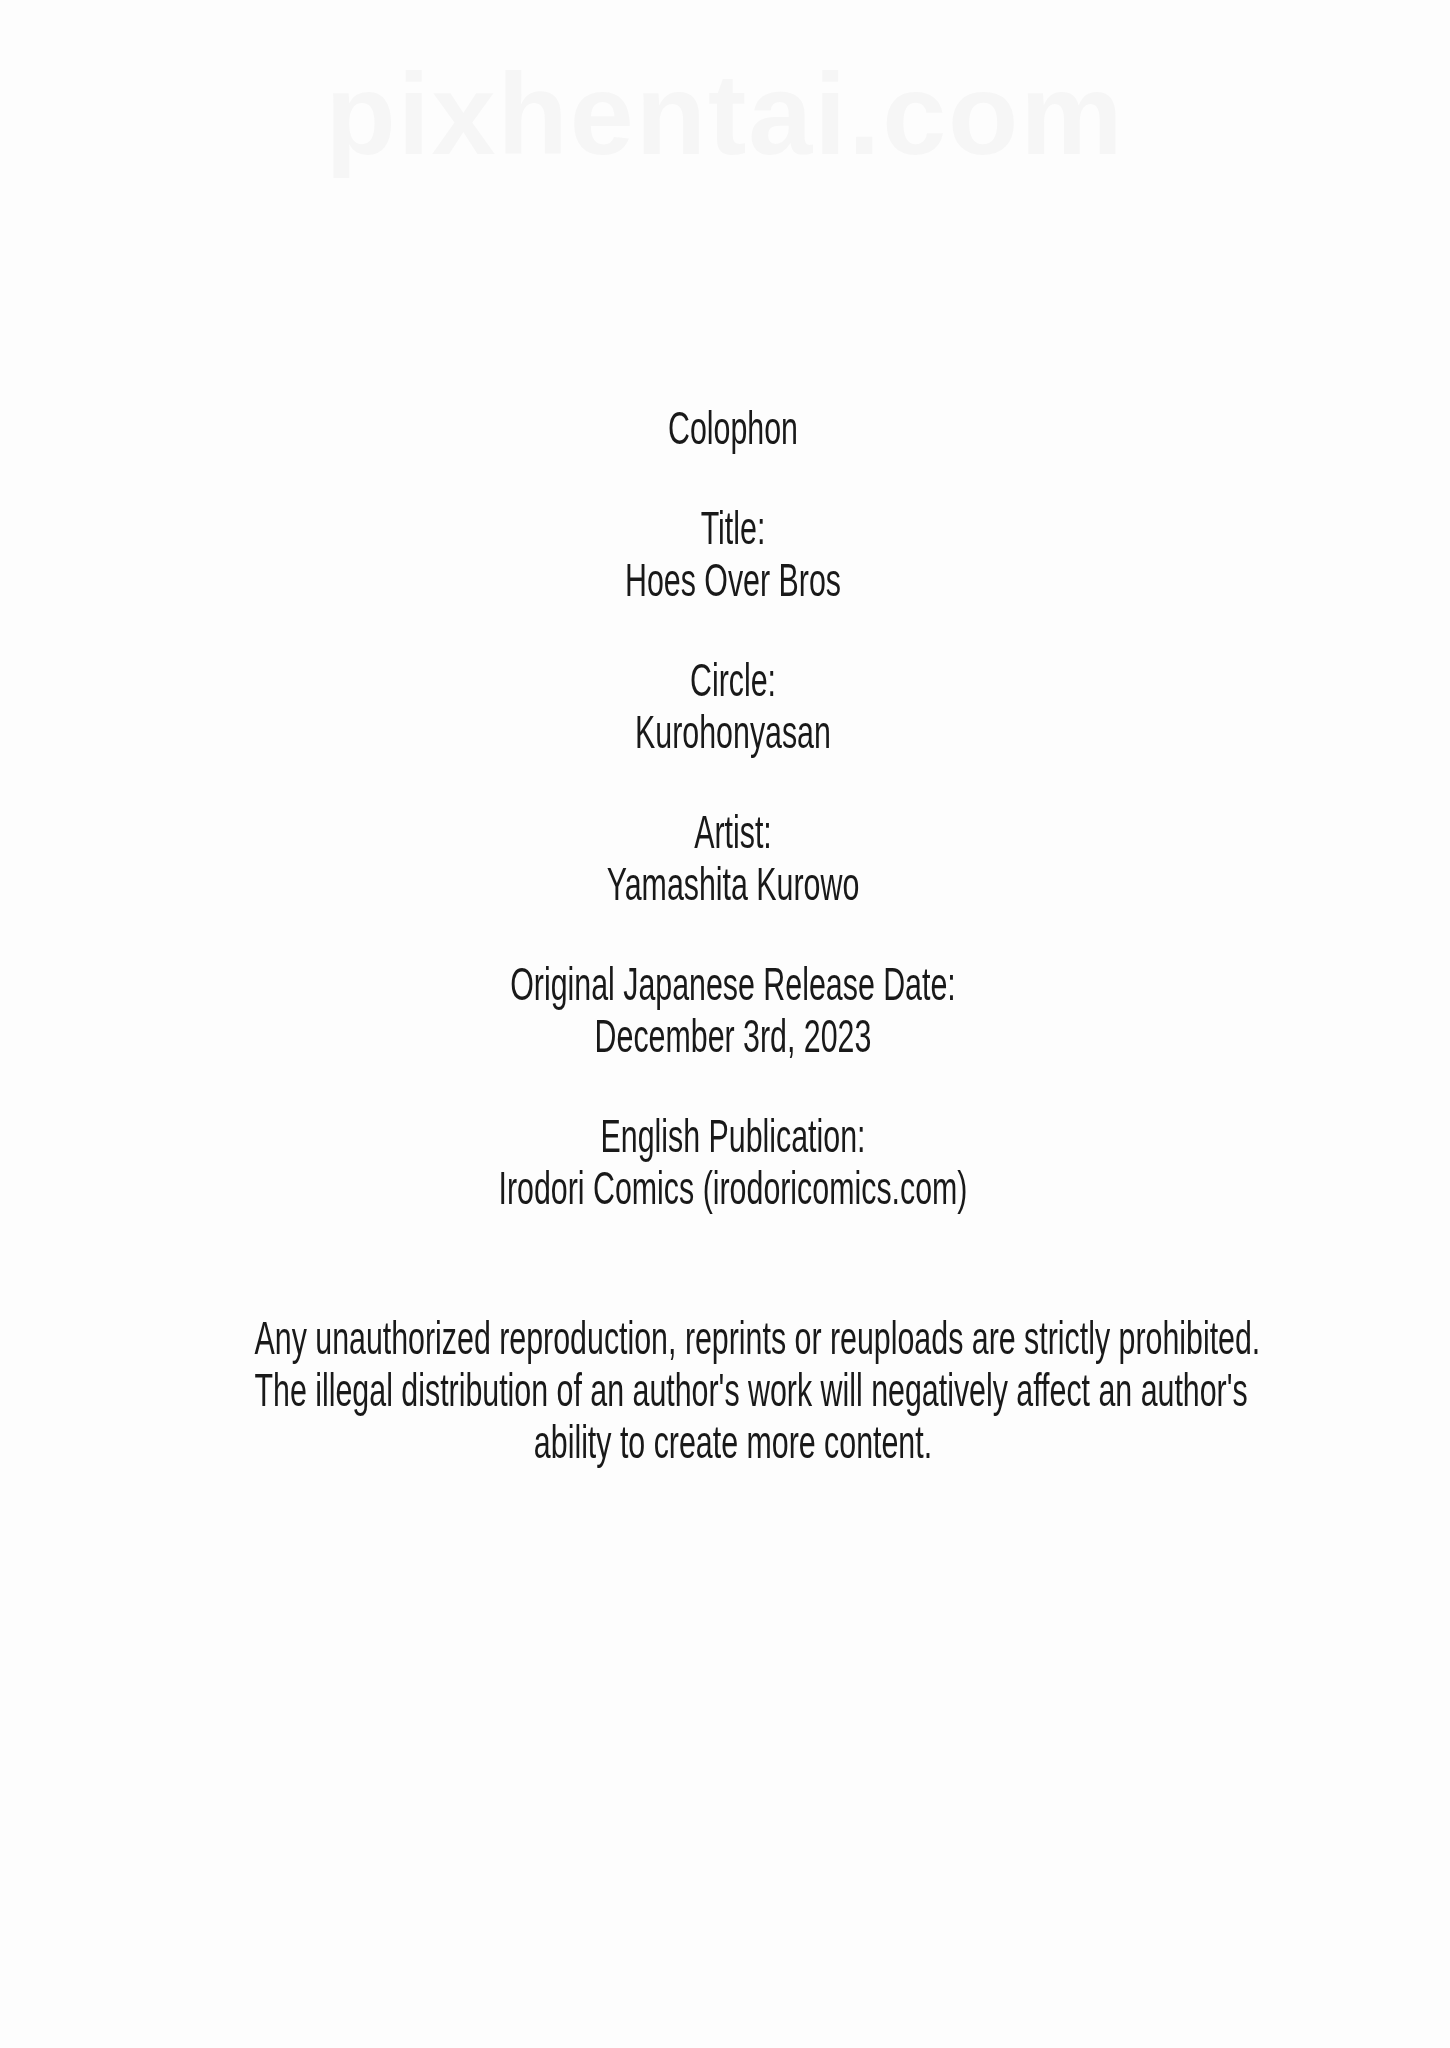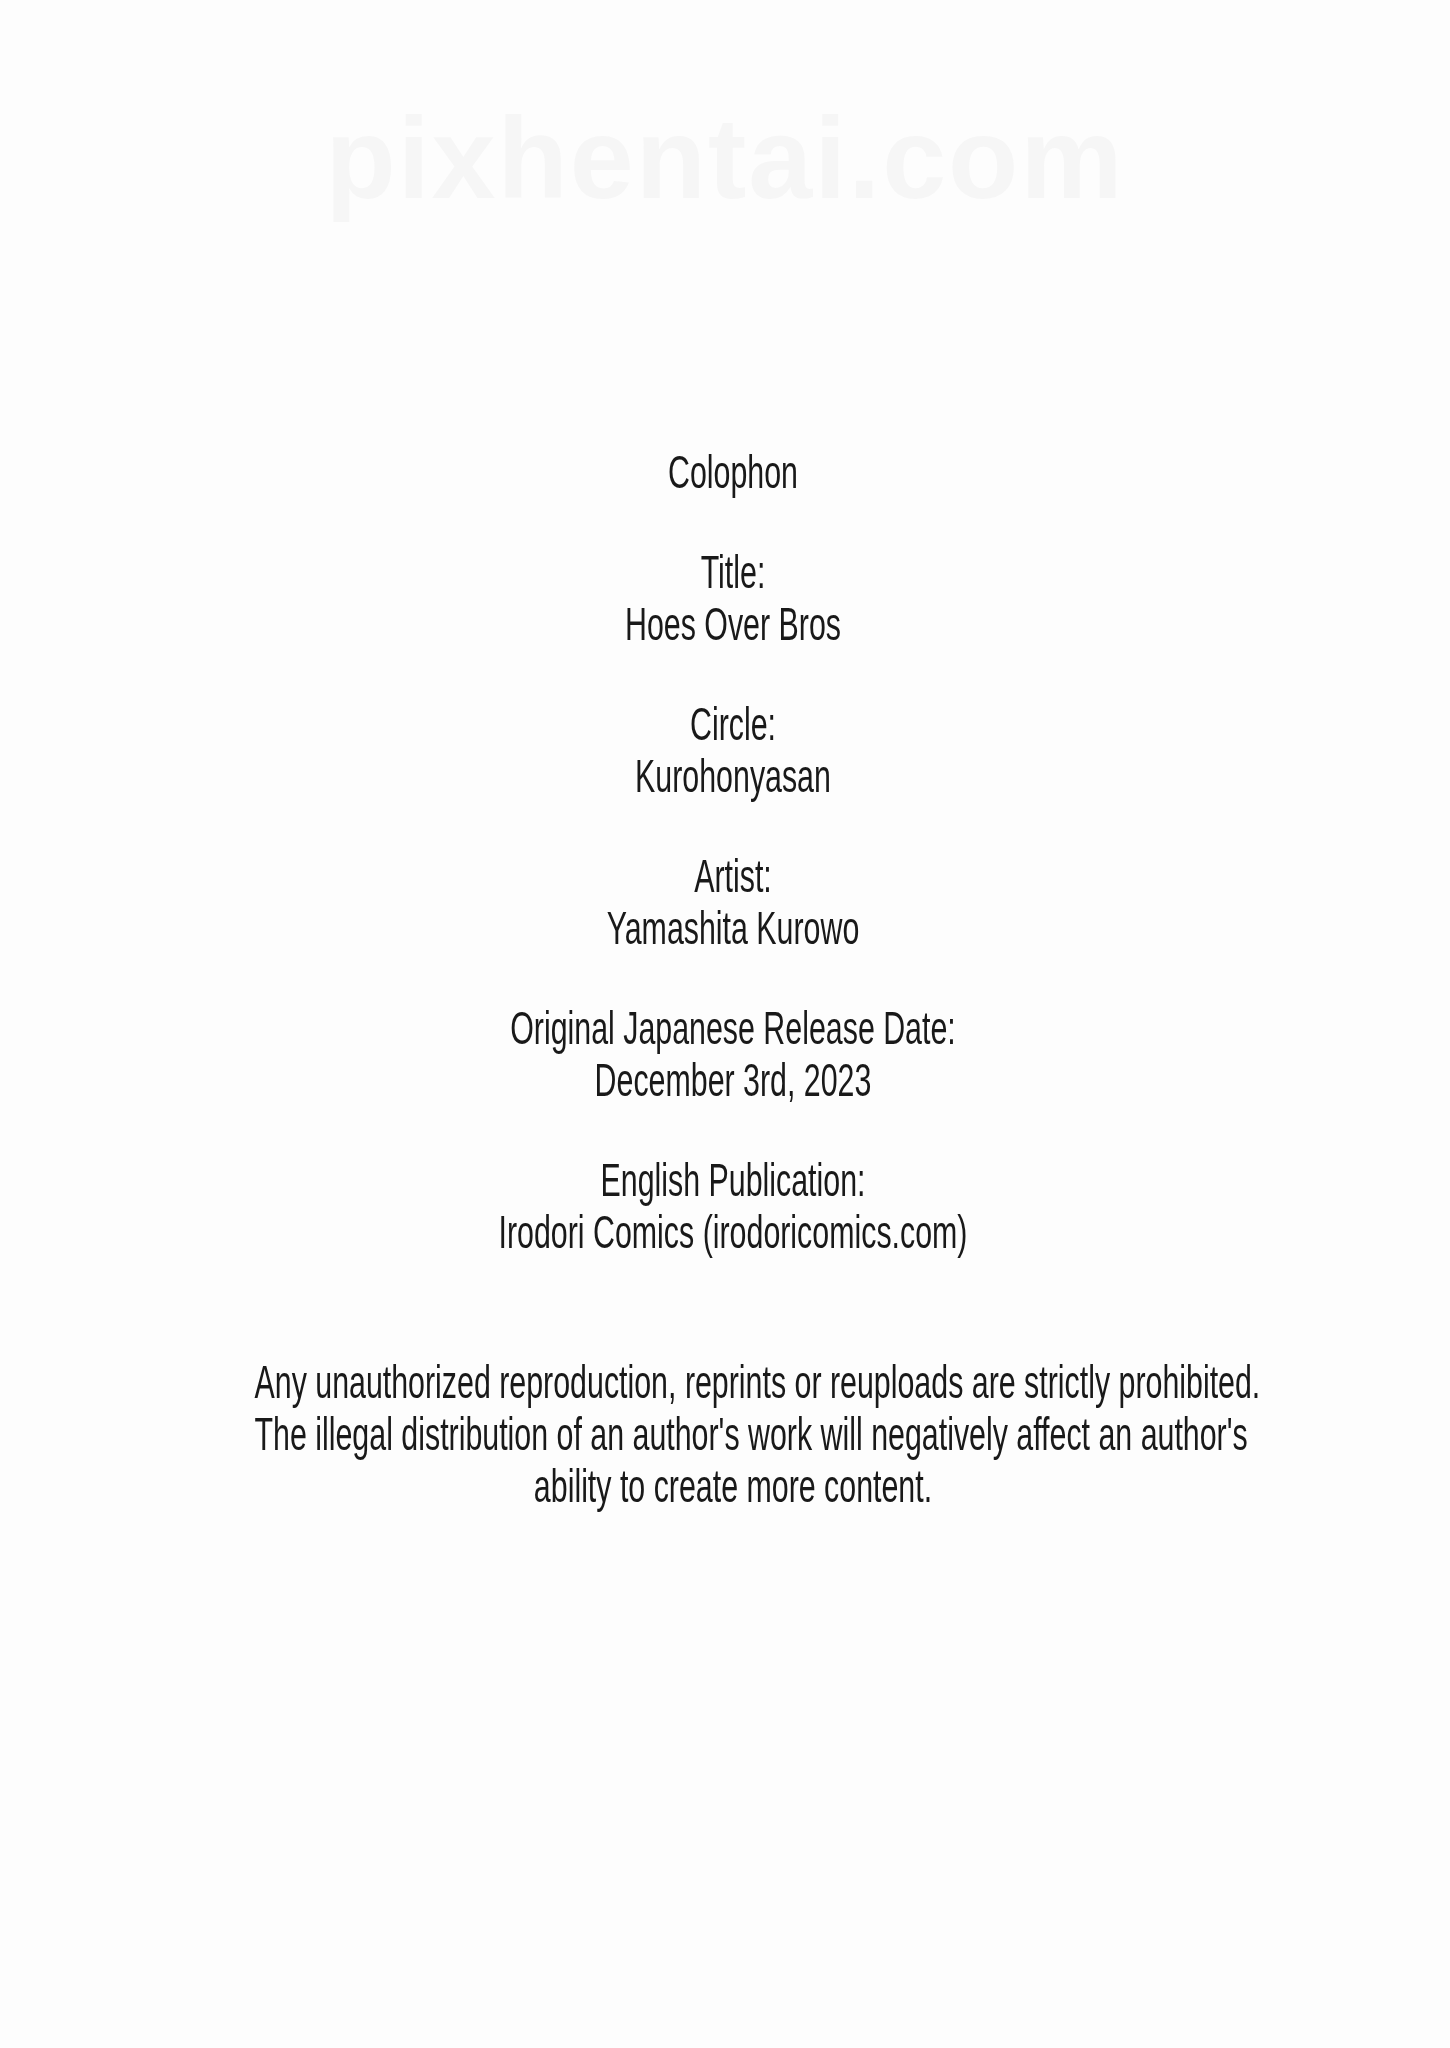--- a/index.html
+++ b/index.html
@@ -10,21 +10,20 @@
     width: 1450px;
     height: 2048px;
     position: relative;
     overflow: hidden;
     font-family: "Liberation Sans", sans-serif;
     background: #fdfdfd;
   }
   .page {
     position: absolute;
     inset: 0;
-    margin-top: 44px;
   }
   
   .watermark {
     position: absolute;
     top: 48px;
     left: 0;
     width: 100%;
     text-align: center;
     font-size: 115px;
     font-weight: bold;

